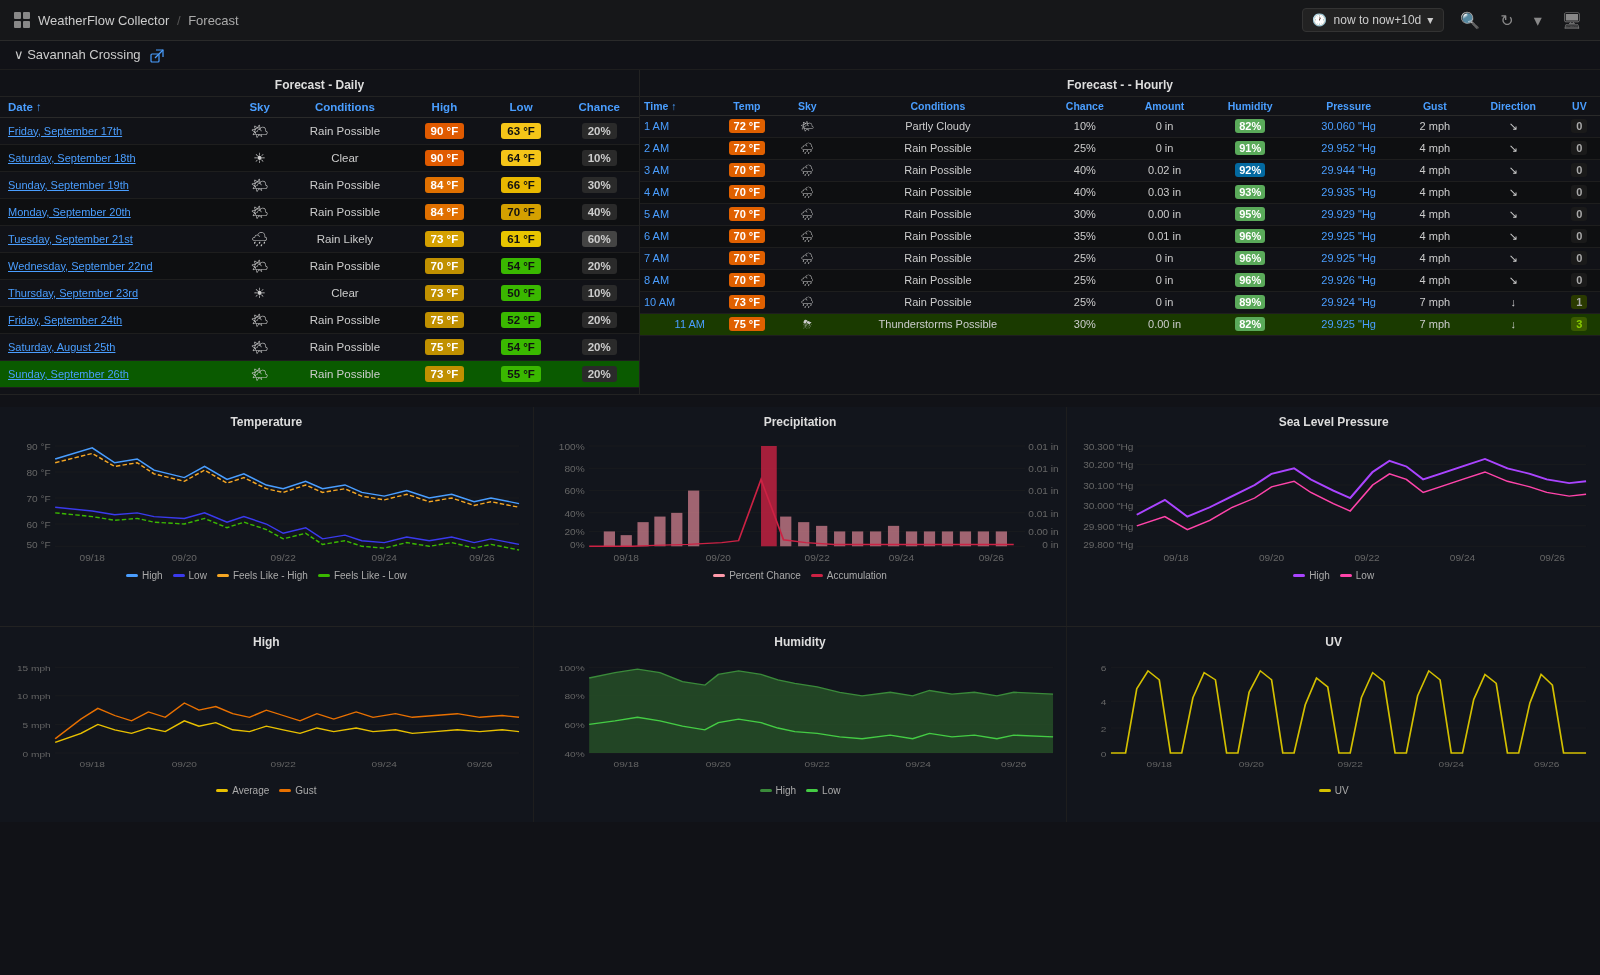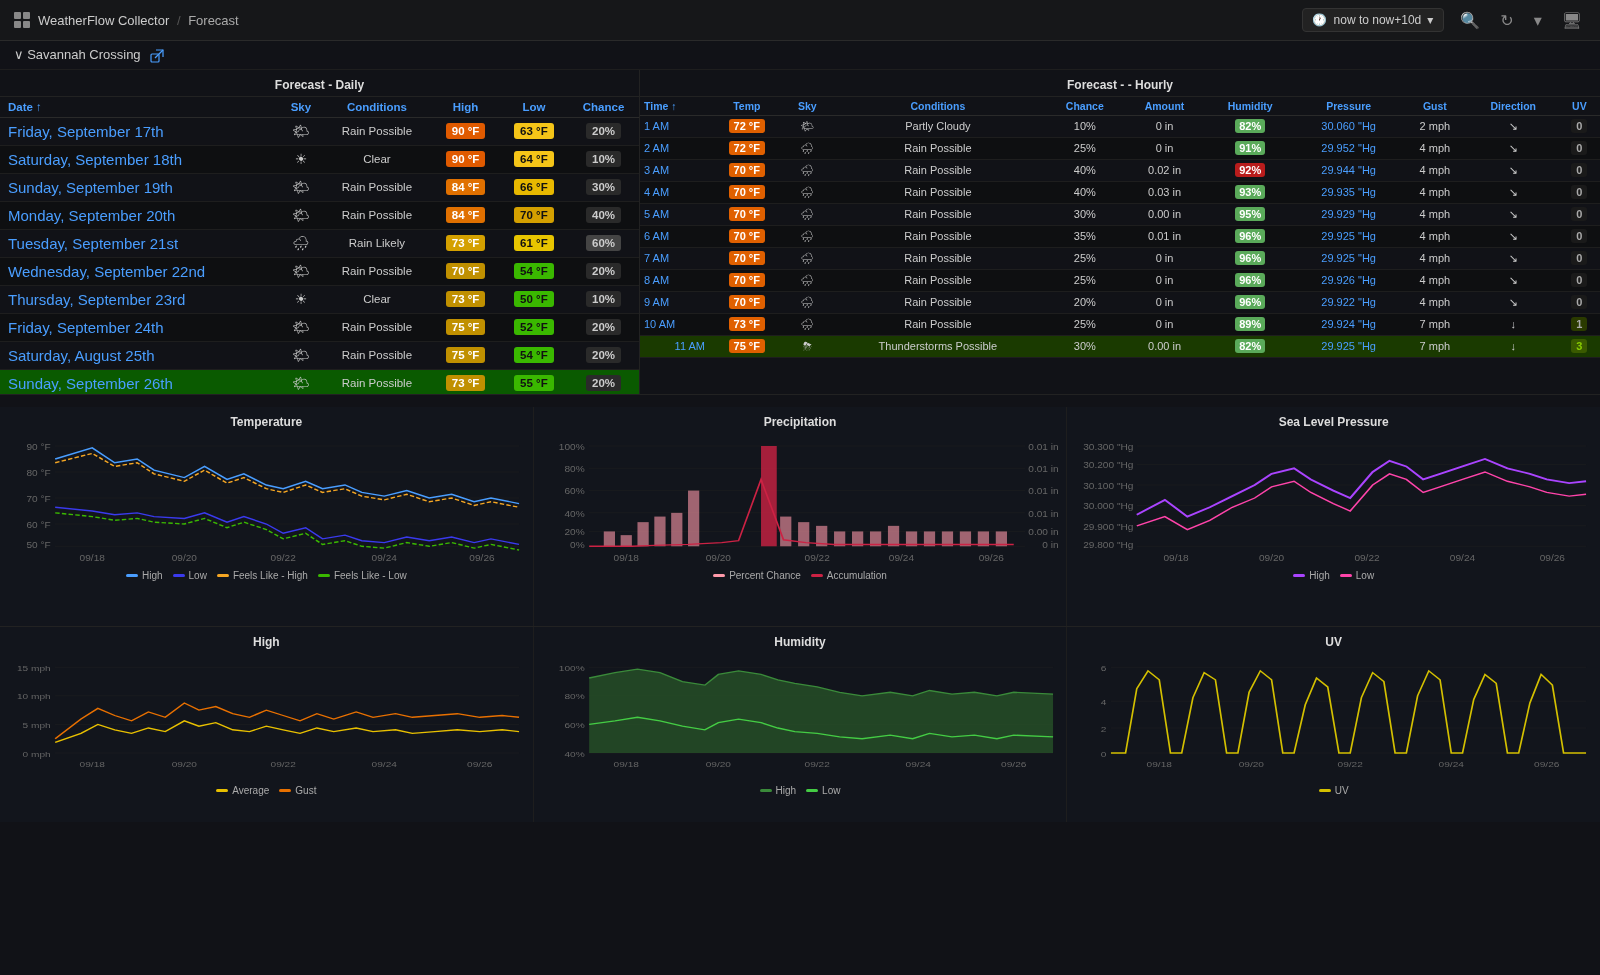--- a/index.html
+++ b/index.html
@@ -116,21 +116,21 @@
     tbody tr {
       border-bottom: 1px solid #1e1e1e;
     }
     tbody tr:nth-child(even) { background: #0e0f11; }
     tbody td {
       padding: 5px 6px;
       text-align: center;
       white-space: nowrap;
     }
     tbody td:first-child { text-align: left; padding-left: 8px; }
-    .date-link { color: #4a9eff; cursor: pointer; font-size: 15px; }
+    .date-link { color: #4a9eff; text-decoration: underline; cursor: pointer; font-size: 11px; }
     .temp-high {
       border-radius: 3px;
       padding: 2px 6px;
       font-weight: 600;
       color: #fff;
       font-size: 11.5px;
     }
     .temp-low {
       border-radius: 3px;
       padding: 2px 6px;
@@ -384,21 +384,21 @@
     <td>↘</td>
     <td><span class="uv-badge" style="background:#1a1a1a;color:#aaa;">0</span></td>
   </tr>
           <tr>
     <td style="color:#4a9eff;">3 AM</td>
     <td><span style="background:#e06000;border-radius:3px;padding:1px 5px;color:#fff;font-weight:600;">70 °F</span></td>
     <td>🌧</td>
     <td>Rain Possible</td>
     <td>40%</td>
     <td>0.02 in</td>
-    <td><span class="humidity-badge" style="background:#b91c1c;">92%</span></td>
+    <td><span class="humidity-badge" style="background:#0369a1;">92%</span></td>
     <td style="color:#4a9eff;">29.944 "Hg</td>
     <td>4 mph</td>
     <td>↘</td>
     <td><span class="uv-badge" style="background:#1a1a1a;color:#aaa;">0</span></td>
   </tr>
           <tr>
     <td style="color:#4a9eff;">4 AM</td>
     <td><span style="background:#e06000;border-radius:3px;padding:1px 5px;color:#fff;font-weight:600;">70 °F</span></td>
     <td>🌧</td>
     <td>Rain Possible</td>
@@ -451,33 +451,20 @@
   </tr>
           <tr>
     <td style="color:#4a9eff;">8 AM</td>
     <td><span style="background:#e06000;border-radius:3px;padding:1px 5px;color:#fff;font-weight:600;">70 °F</span></td>
     <td>🌧</td>
     <td>Rain Possible</td>
     <td>25%</td>
     <td>0 in</td>
     <td><span class="humidity-badge" style="background:#5aaa5a;">96%</span></td>
     <td style="color:#4a9eff;">29.926 "Hg</td>
-    <td>4 mph</td>
-    <td>↘</td>
-    <td><span class="uv-badge" style="background:#1a1a1a;color:#aaa;">0</span></td>
-  </tr>
-          <tr>
-    <td style="color:#4a9eff;">9 AM</td>
-    <td><span style="background:#e06000;border-radius:3px;padding:1px 5px;color:#fff;font-weight:600;">70 °F</span></td>
-    <td>🌧</td>
-    <td>Rain Possible</td>
-    <td>20%</td>
-    <td>0 in</td>
-    <td><span class="humidity-badge" style="background:#5aaa5a;">96%</span></td>
-    <td style="color:#4a9eff;">29.922 "Hg</td>
     <td>4 mph</td>
     <td>↘</td>
     <td><span class="uv-badge" style="background:#1a1a1a;color:#aaa;">0</span></td>
   </tr>
           <tr>
     <td style="color:#4a9eff;">10 AM</td>
     <td><span style="background:#e06000;border-radius:3px;padding:1px 5px;color:#fff;font-weight:600;">73 °F</span></td>
     <td>🌧</td>
     <td>Rain Possible</td>
     <td>25%</td>

